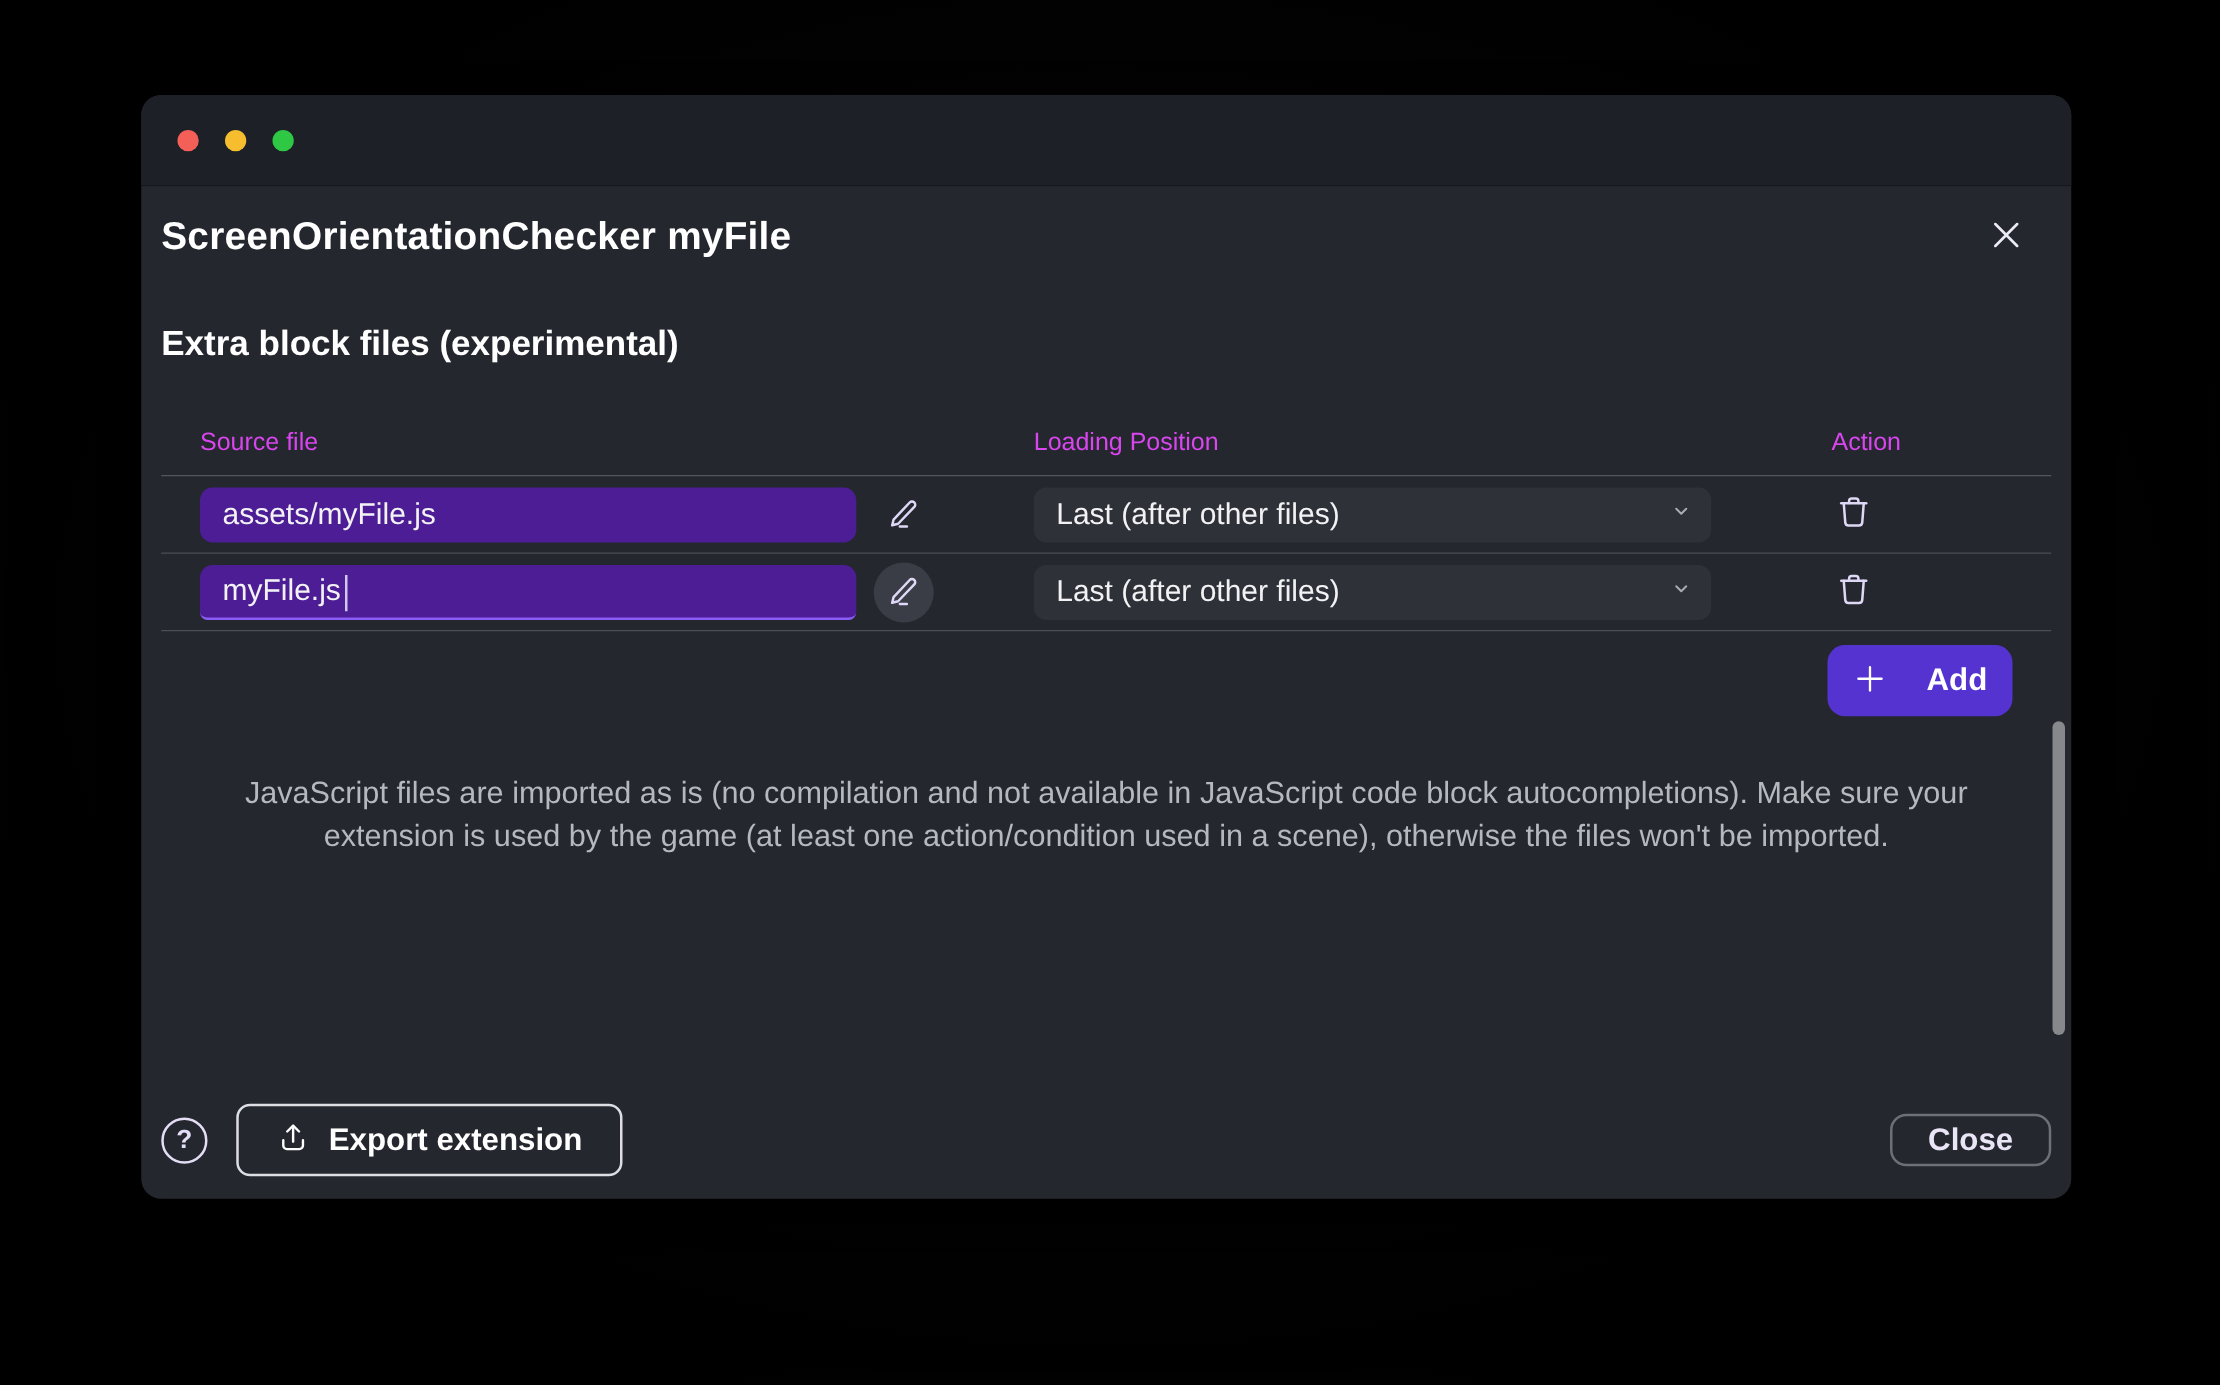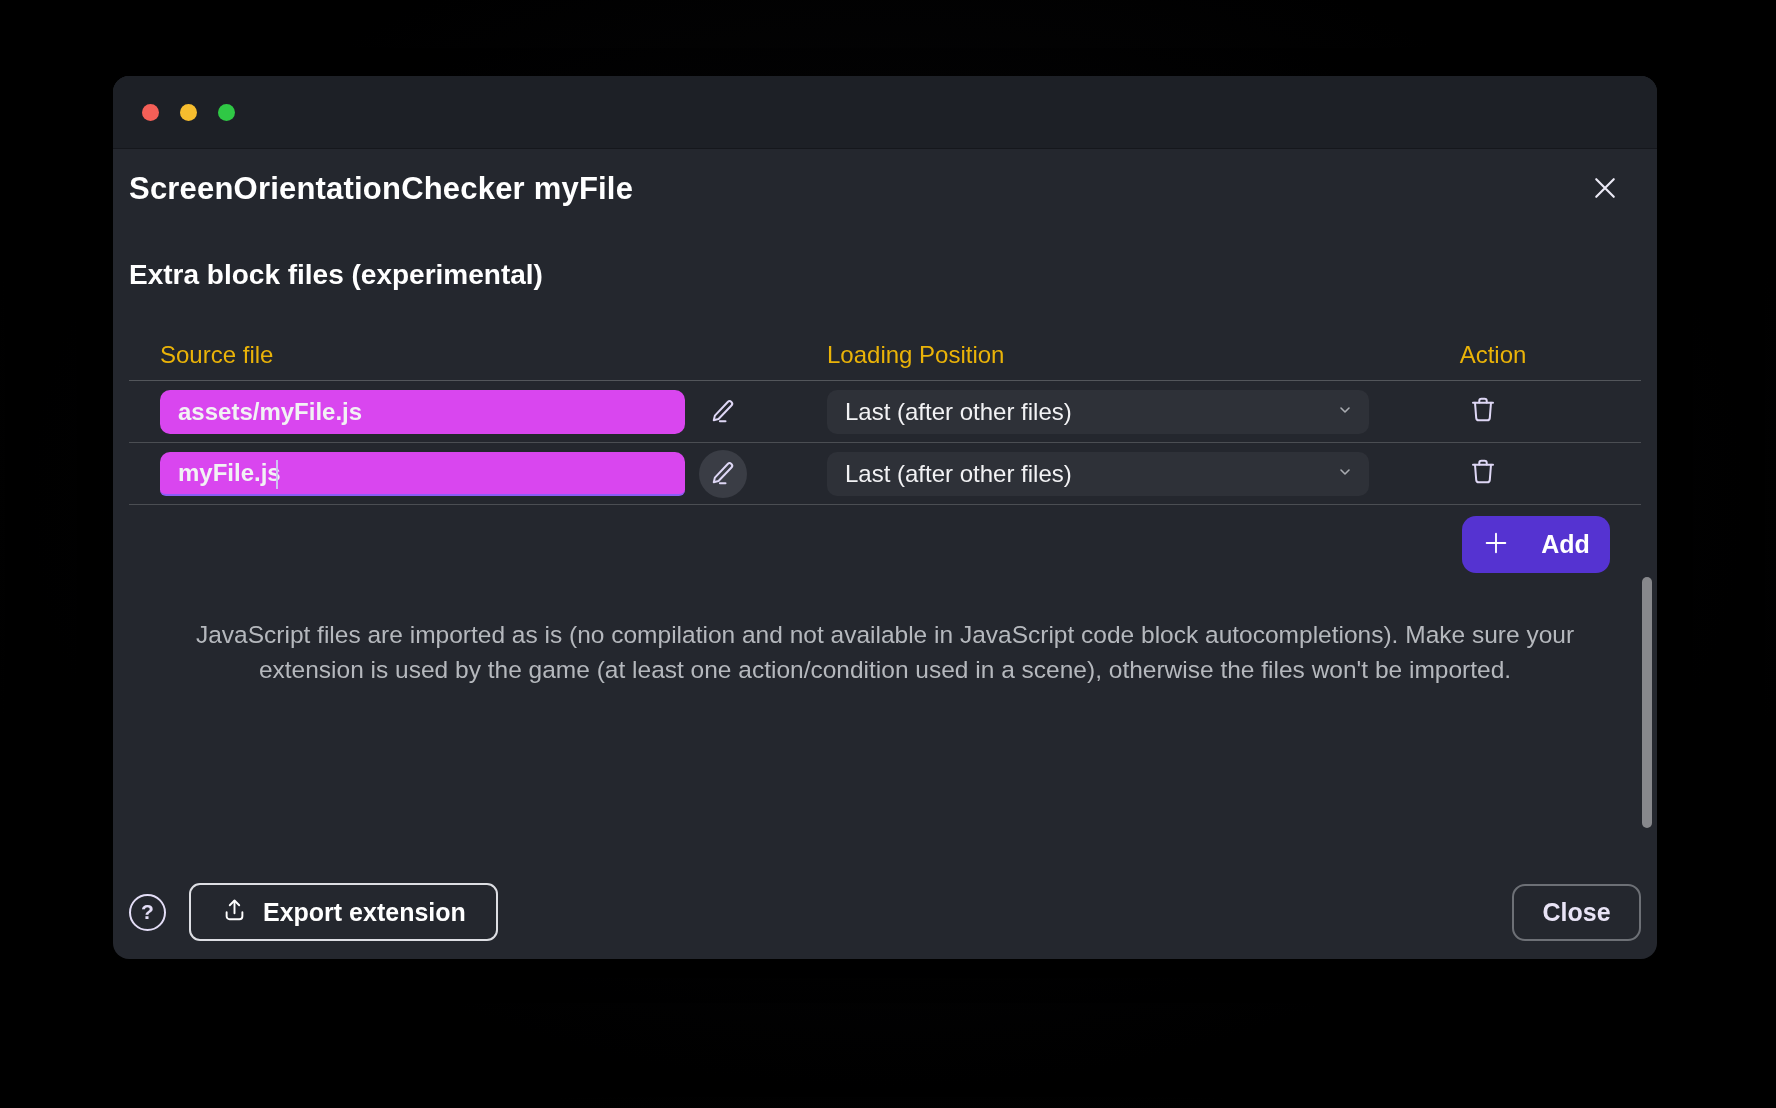--- a/index.html
+++ b/index.html
@@ -85,38 +85,37 @@
     display: grid;
     grid-template-columns: 525px 142px 542px 1fr;
     align-items: center;
     padding-left: 31px;
   }
   .table-header {
     margin-top: 38px;
     height: 52px;
     border-bottom: 1px solid #53565b;
   }
-  .col-label { font-size: 24px; color: #eab308; }
+  .col-label { font-size: 20px; color: #d946ef; }
   .col-action { justify-self: center; transform: translateX(-12px); }
 
   .data-row {
     height: 62px;
     border-bottom: 1px solid #4b4e53;
   }
   .input-wrap { position: relative; width: 525px; height: 44px; }
   .cell-input {
     width: 100%; height: 100%;
-    background: #d946ef;
+    background: #4c1d95;
     border: none; outline: none;
     border-radius: 10px;
     color: #f2f2f4;
     font-size: 24px;
     font-family: "Liberation Sans", sans-serif;
     padding: 0 18px;
-    font-weight: bold;
   }
   .cell-input.focused {
     border-bottom: 2px solid #8b5cf6;
     border-radius: 10px 10px 6px 6px;
   }
   .caret {
     position: absolute;
     left: 116px; top: 8px;
     width: 2px; height: 29px;
     background: #cfc6f1;
@@ -189,21 +188,21 @@
     height: 58px;
     padding: 0 30px;
     background: transparent;
     border: 2px solid #dddee3;
     border-radius: 11px;
     display: flex; align-items: center; gap: 15px;
     cursor: pointer;
   }
   .export-label { color: #ffffff; font-size: 25px; font-weight: bold; }
   .close-btn {
-    width: 129px; height: 57px;
+    width: 129px; height: 42px;
     background: transparent;
     border: 2px solid #6d7076;
     border-radius: 13px;
     color: #e9e4f6;
     font-size: 25px; font-weight: bold;
     font-family: "Liberation Sans", sans-serif;
     cursor: pointer;
   }
   .scrollbar-thumb {
     position: absolute;

